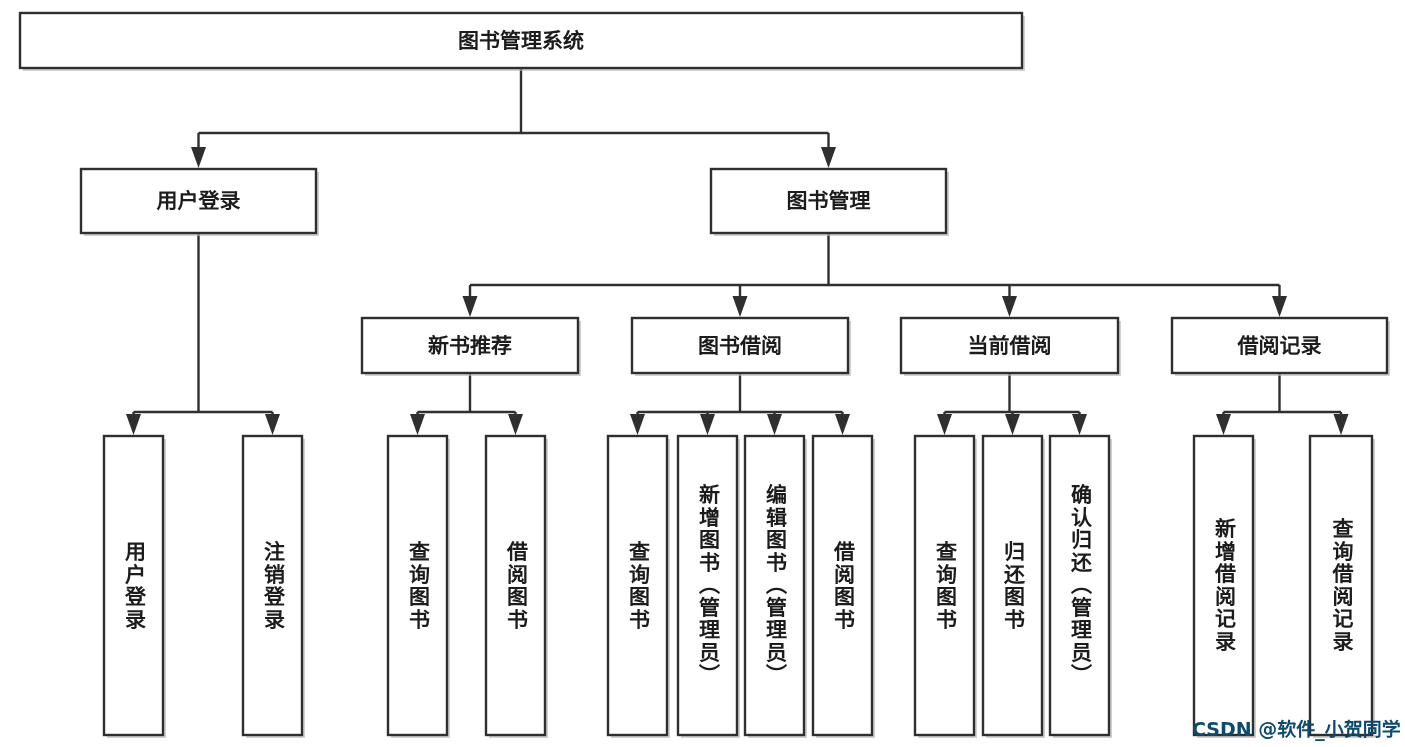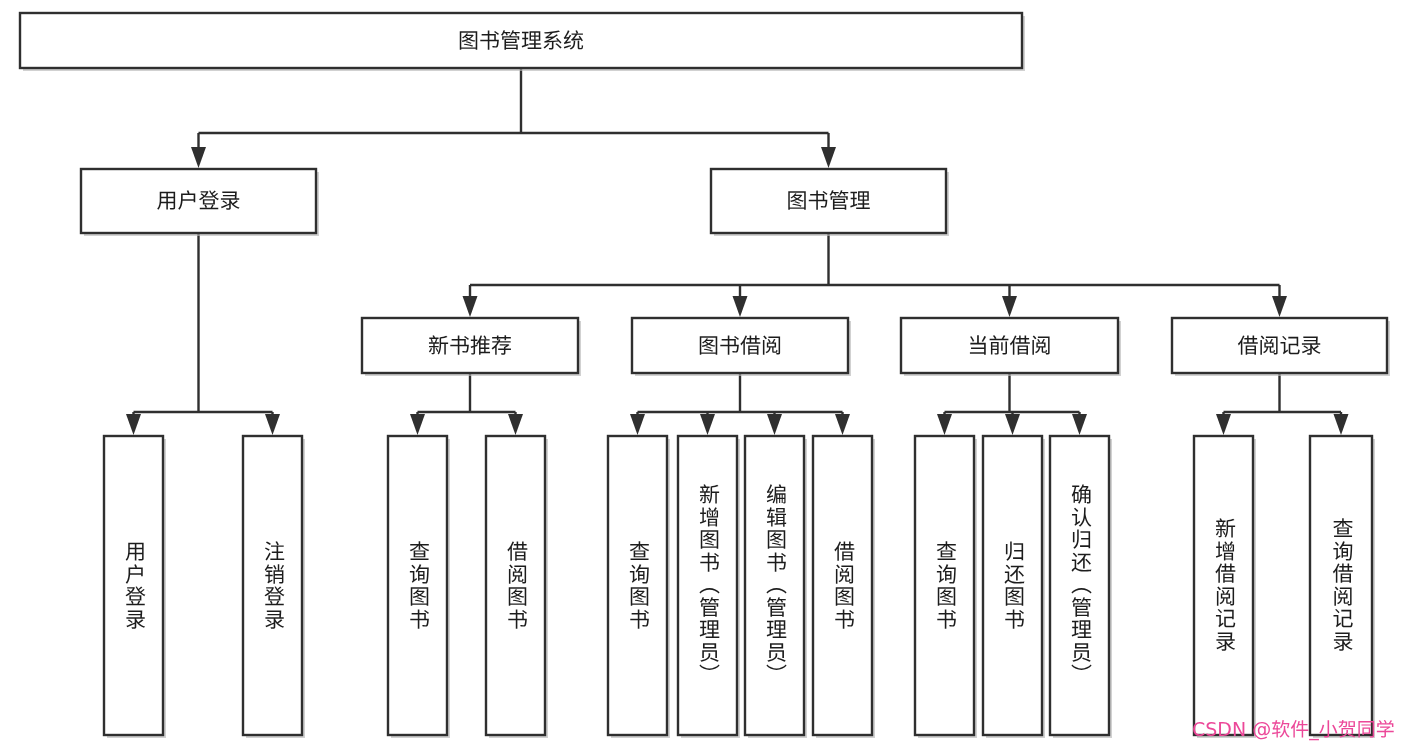--- a/index.html
+++ b/index.html
@@ -12,20 +12,21 @@
     width: 1405px;
     height: 747px;
     overflow: hidden;
     font-family: "Liberation Sans", "DejaVu Sans", sans-serif;
     position: relative;
   }
   #diagram-root {
     position: relative;
     width: 1405px;
     height: 747px;
+    font-weight: bold;
   }
   svg#diagram-svg {
     position: absolute;
     inset: 0;
     width: 1405px;
     height: 747px;
     display: block;
   }
   .node-box {
     fill: #ffffff;
@@ -67,21 +68,21 @@
     display: flex;
     align-items: center;
     justify-content: center;
     text-align: center;
     user-select: none;
   }
   .watermark {
     position: absolute;
     font-family: "DejaVu Sans", "Liberation Sans", sans-serif;
     font-size: 19px;
-    color: #ec4899;
+    color: #0c4a6e;
     white-space: nowrap;
     user-select: none;
   }
 </style>
 </head>
 <body>
 
 <div id="diagram-root">
   <svg id="diagram-svg" viewBox="0 0 1405 747" xmlns="http://www.w3.org/2000/svg">
     <g id="edges-layer">

